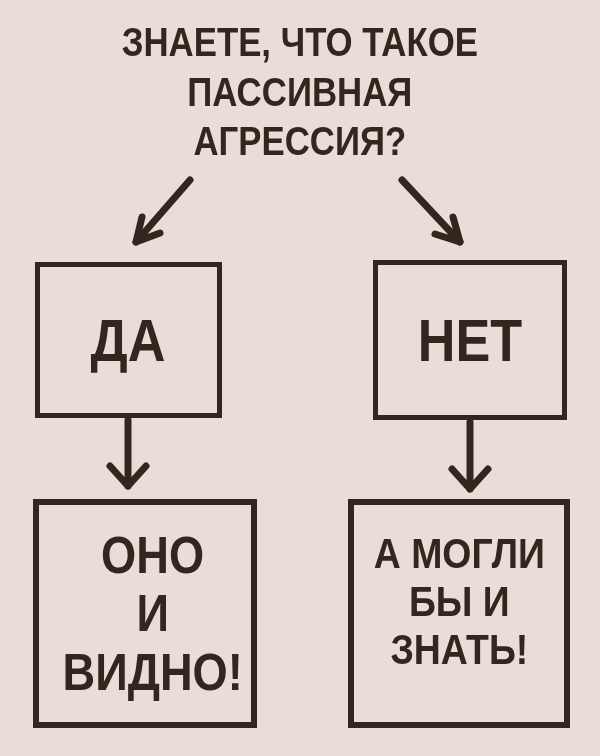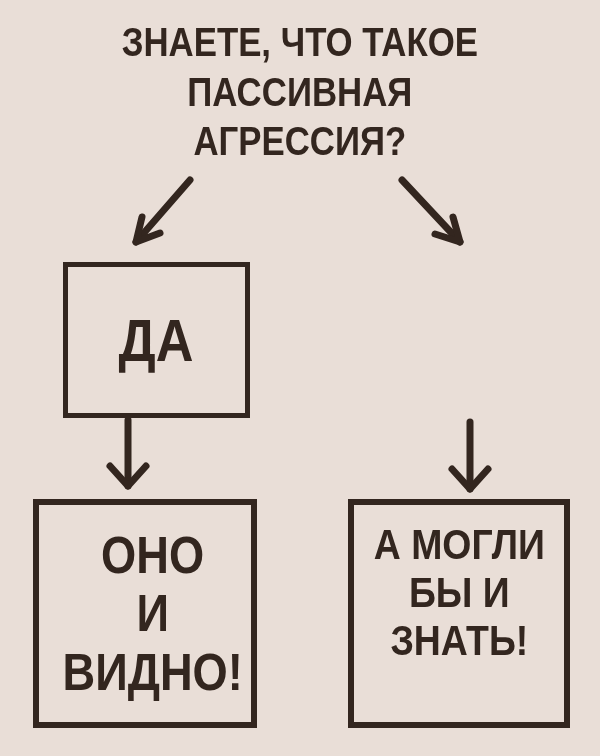--- a/index.html
+++ b/index.html
@@ -57,21 +57,20 @@
     justify-content: center;
     text-align: center;
     font-weight: bold;
     color: var(--ink);
     background: transparent;
   }
   .box-yes {
     left: 35px; top: 262px;
     width: 187px; height: 156px;
     font-size: 60px;
-    margin-left: 28px;
   }
   .box-no {
     left: 373px; top: 260px;
     width: 194px; height: 160px;
     font-size: 60px;
   }
   .box-yes-result {
     left: 33px; top: 499px;
     width: 224px; height: 229px;
     border-width: 6px;
@@ -79,21 +78,21 @@
     line-height: 1.12;
     padding-left: 16px;
   }
   .box-no-result {
     left: 348px; top: 499px;
     width: 222px; height: 229px;
     border-width: 6px;
     font-size: 43px;
     line-height: 1.12;
     align-items: flex-start;
-    padding-top: 15px;
+    padding-top: 24px;
     text-align: center;
   }
 </style>
 </head>
 <body>
 
 <div class="canvas">
 
   <div class="title">
     <span class="ctext">ЗНАЕТЕ, ЧТО ТАКОЕ
@@ -117,20 +116,23 @@
     <g>
       <path d="M470 422 L470 489"></path>
       <path d="M452 469 L470 489 L488 469"></path>
     </g>
   </svg>
 
   <div class="box box-yes">
     <span class="ctext">ДА</span>
   </div>
 
+  <div class="box box-no">
+    <span class="ctext">НЕТ</span>
+  </div>
 
   <div class="box box-yes-result">
     <span class="ctext">ОНО
 И
 ВИДНО!</span>
   </div>
 
   <div class="box box-no-result">
     <span class="ctext">А МОГЛИ
 БЫ И

